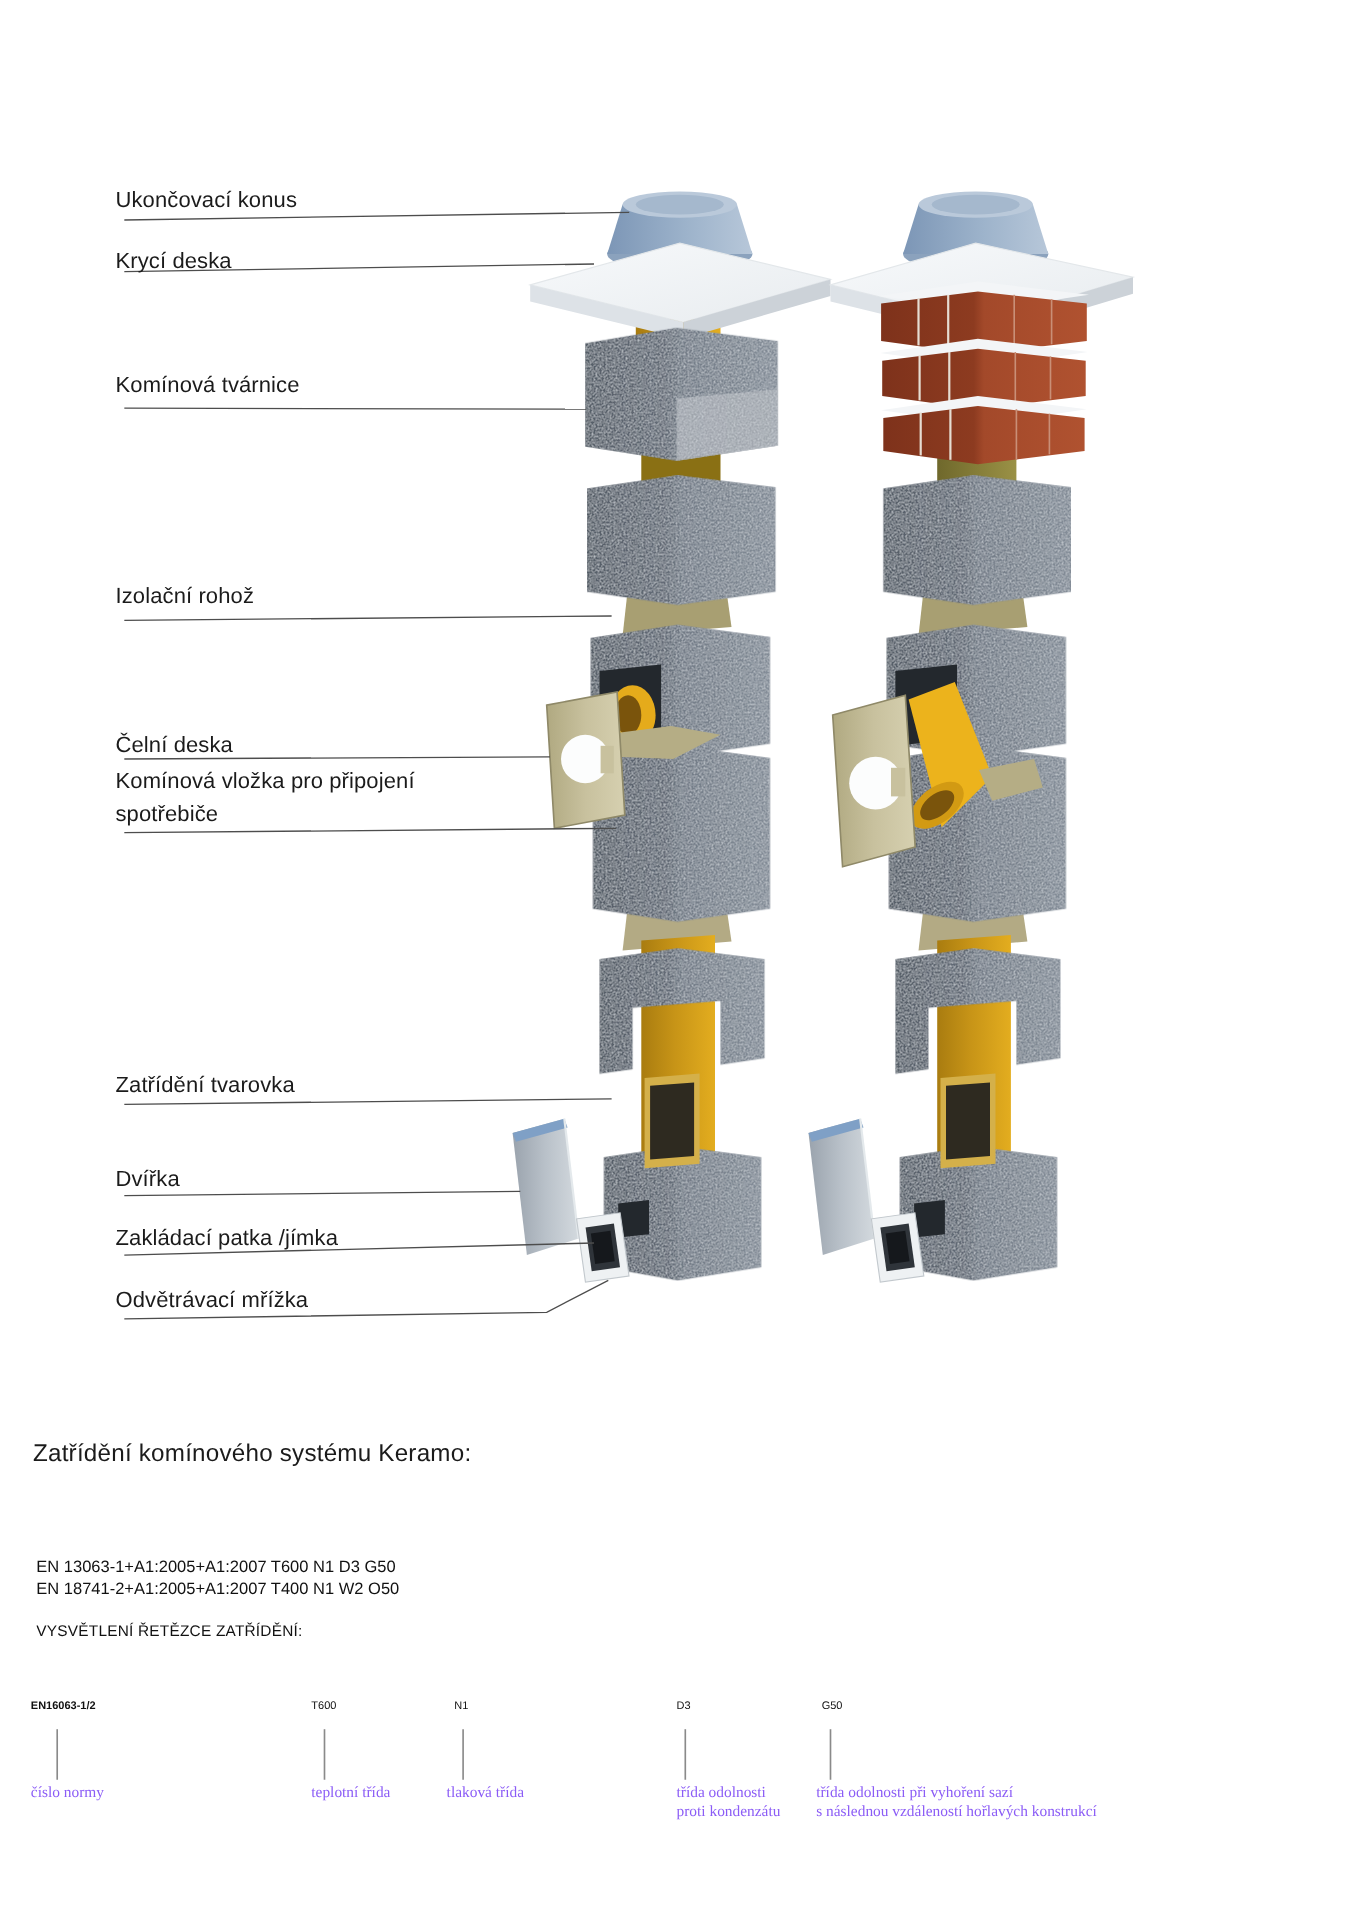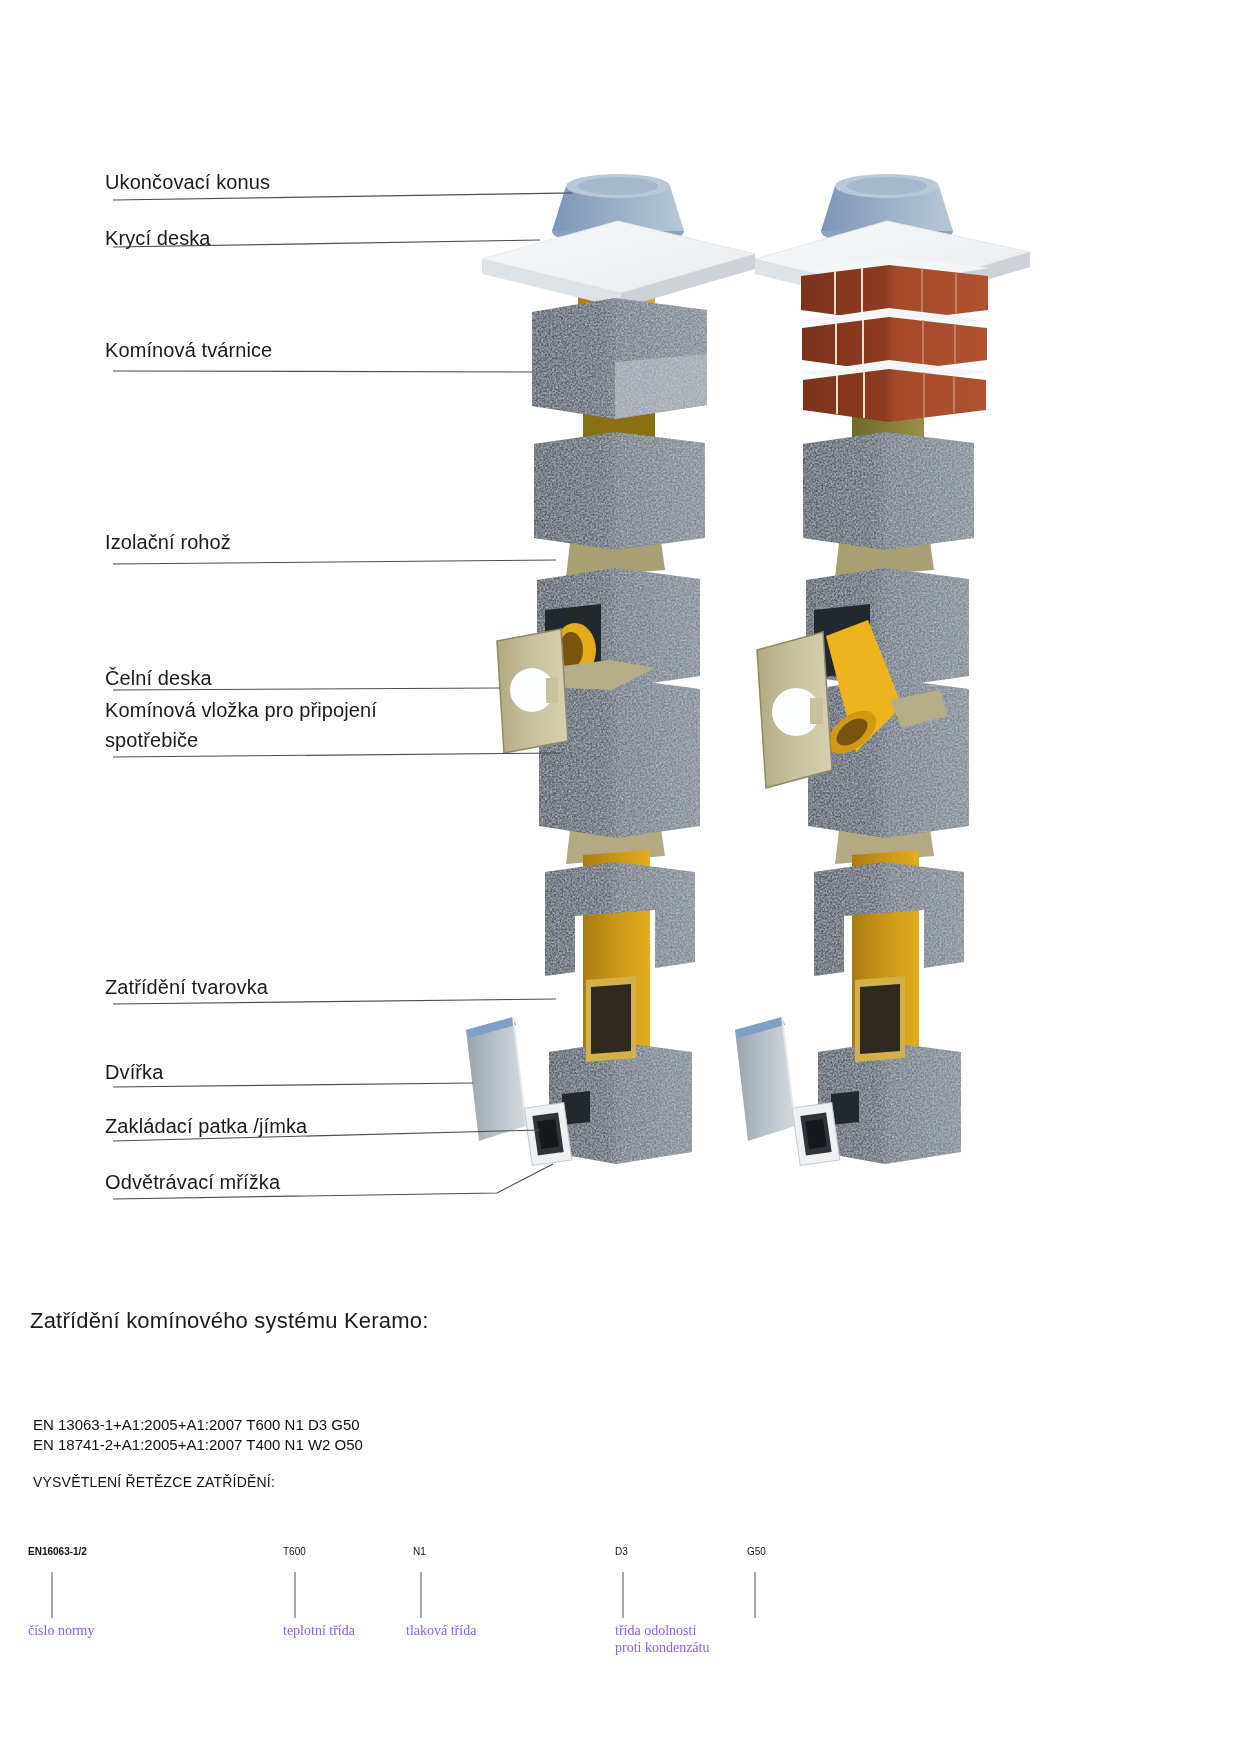--- a/index.html
+++ b/index.html
@@ -315,14 +315,18 @@
   <div class="expl-label" style="left:283px">
     <div>teplotní třída</div>
   </div>
   <div class="expl-label" style="left:406px">
     <div>tlaková třída</div>
   </div>
   <div class="expl-label" style="left:615px">
     <div>třída odolnosti</div>
     <div>proti kondenzátu</div>
   </div>
+  <div class="expl-label" style="left:742px">
+    <div>třída odolnosti při vyhoření sazí</div>
+    <div>s následnou vzdáleností hořlavých konstrukcí</div>
+  </div>
 
 </div>
 
 </body></html>

